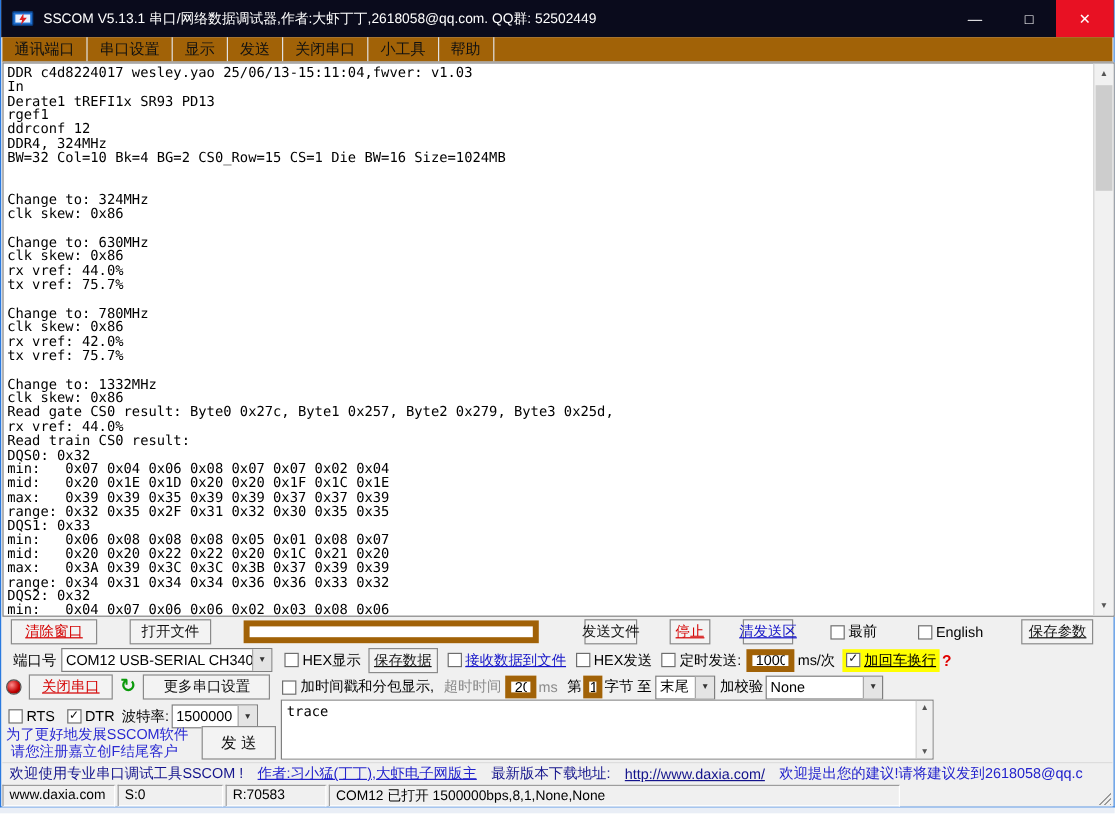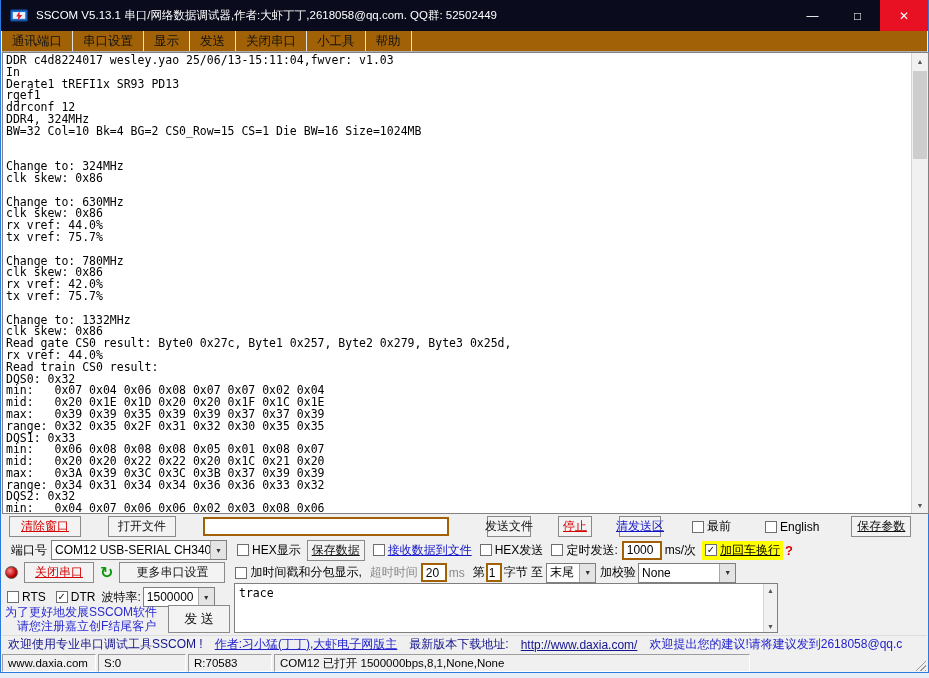--- a/index.html
+++ b/index.html
@@ -45,21 +45,21 @@
   .row4 { left:6px;  top:588px; height:18px; }
 
   .btn { height:21px; background:#f3f3f3; border:1px solid #8a8a8a; font-size:12px; color:#111;
          display:inline-flex; align-items:center; justify-content:center; padding:0 4px;
          font-family:inherit; white-space:nowrap; }
   .red  { color:#d40000; text-decoration:underline; }
   .blue { color:#1414c8; text-decoration:underline; }
   .u    { text-decoration:underline; }
   .dim  { color:#8a8a8a; }
 
-  .txt { height:19px; border:2px solid #a16207; background:#fff; font-size:12px; padding:0 3px;
+  .txt { height:19px; border:5px solid #a16207; background:#fff; font-size:12px; padding:0 3px;
          font-family:inherit; }
 
   .lbl { display:inline-flex; align-items:center; }
 
   .chk { display:inline-flex; align-items:center; gap:3px; }
   .box { width:12px; height:12px; background:#fff; border:1px solid #6e6e6e; flex:none;
          display:inline-flex; align-items:center; justify-content:center; }
   .box.checked::after { content:"✓"; font-size:10px; font-weight:bold; color:#111; margin-top:-1px; }
   .chk.yellow { background:#ffff00; padding:1px 3px; }
 
@@ -77,21 +77,21 @@
   .send-area { position:absolute; left:233px; top:583px; width:544px; height:50px;
                border:1px solid #7f7f7f; background:#fff; display:flex; }
   .send-text { flex:1; border:none; outline:none; resize:none; overflow:hidden;
                font-family:"DejaVu Sans Mono","Liberation Mono",monospace; font-size:11.5px;
                padding:2px 4px; color:#000; background:#fff; }
   .send-scroll { width:14px; background:#f1f1f1; border-left:1px solid #d4d4d4; position:relative; }
   .send-scroll .varrow { height:12px; }
   .send-scroll .varrow.down { bottom:0; }
 
   .promo1 { position:absolute; left:4px; top:604px; font-size:12px; color:#2a2ad2; }
-  .promo2 { position:absolute; left:16px; top:618px; font-size:12px; color:#2a2ad2; }
+  .promo2 { position:absolute; left:8px; top:618px; font-size:12px; color:#2a2ad2; }
   .send-btn { position:absolute; left:167px; top:605px; width:62px; height:28px; font-size:13px; }
 
   
   .links { position:absolute; left:1px; right:1px; top:635px; height:18px; background:#f0f0f0;
            border-top:1px solid #dddddd; display:flex; align-items:center; gap:12px;
            padding-left:6px; font-size:12px; white-space:nowrap; overflow:hidden; }
   .l-welcome { color:#14148c; }
   .l-author  { color:#2222cc; text-decoration:underline; }
   .l-dl      { color:#14148c; }
   .l-url     { color:#14148c; text-decoration:underline; }

